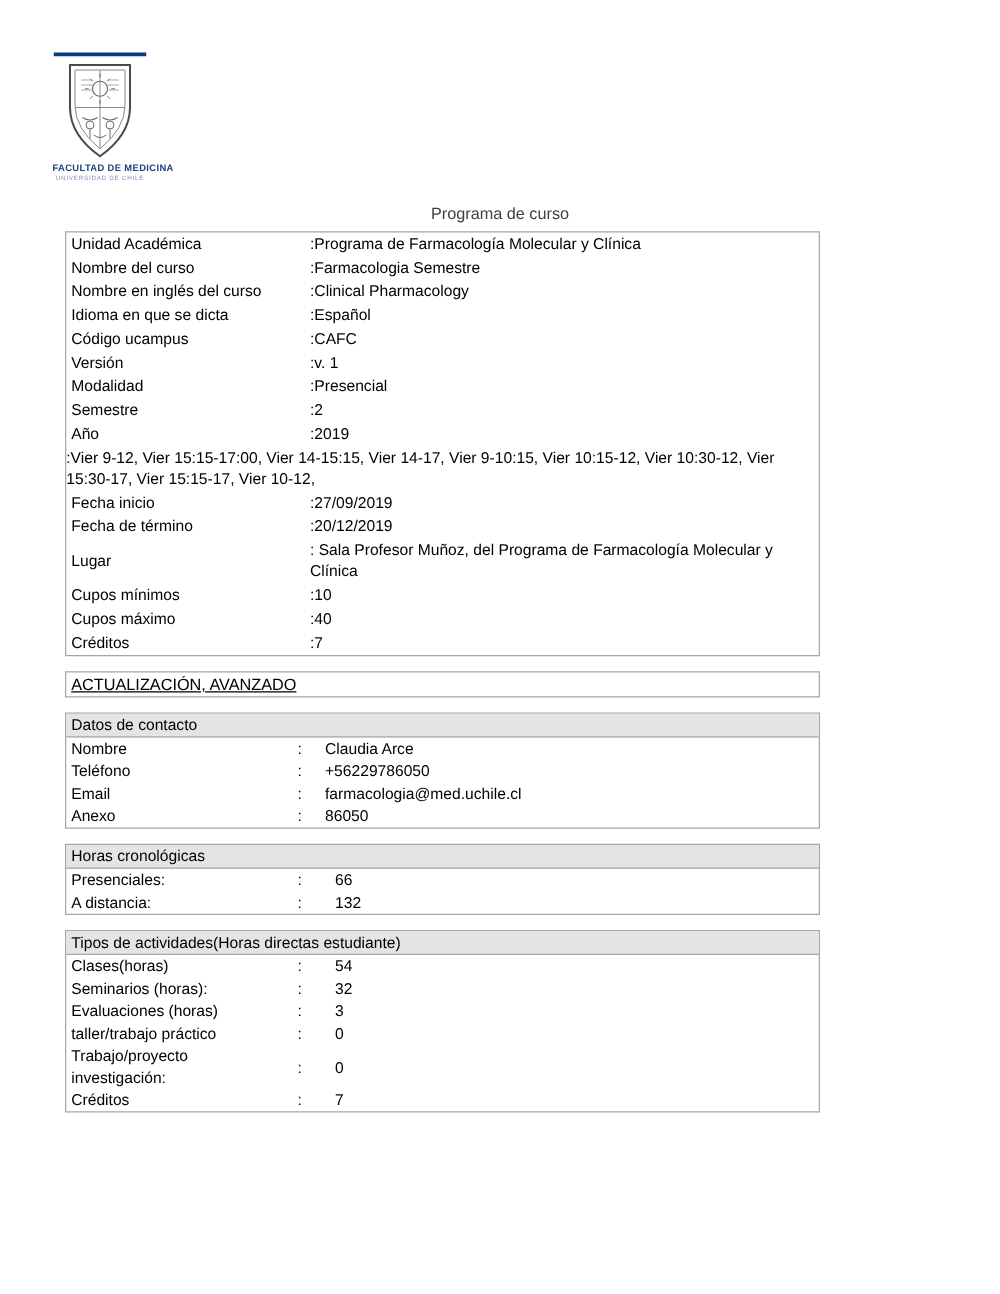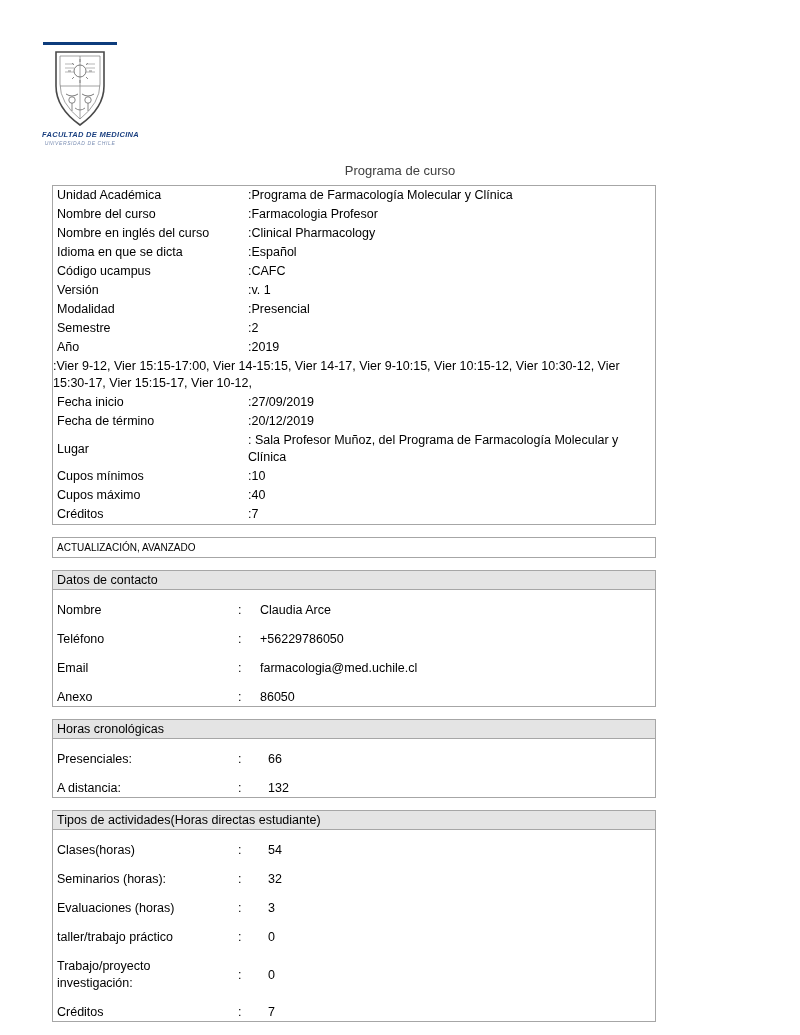--- a/index.html
+++ b/index.html
@@ -5,21 +5,21 @@
   * { margin:0; padding:0; box-sizing:border-box; }
   html,body { background:#ffffff; }
   body {
     width:800px; height:1035px;
     font-family:"Liberation Sans", sans-serif;
     color:#000; overflow:hidden;
   }
   .page { position:relative; width:800px; height:1035px; background:#fff; }
 
   
-  .logo-block { position:absolute; left:42px; top:42px; width:76px; text-align:center;font-style:italic; }
+  .logo-block { position:absolute; left:42px; top:42px; width:76px; text-align:center; }
   .logo-bar { width:74px; height:3px; background:#0d3c7c; margin:0 auto 5px auto; }
   .shield { display:block; margin:0 auto; }
   .logo-faculty { color:#1b4080; font-weight:bold; font-size:7.5px; letter-spacing:0.3px; margin-top:2px; white-space:nowrap; }
   .logo-univ { color:#7c8fb4; font-size:5px; letter-spacing:0.6px; margin-top:1px; white-space:nowrap; }
 
   
   .doc-title {
     position:absolute; top:163px; left:0; width:800px;
     text-align:center; font-size:13px; font-weight:normal; color:#404040;
   }
@@ -32,24 +32,24 @@
   .info-row { display:flex; align-items:center; }
   .info-label { width:195px; padding:1px 4px; font-size:12.5px; line-height:17px; flex-shrink:0; }
   .info-value { flex:1; padding:1px 6px 1px 0; font-size:12.5px; line-height:17px; }
 
   
   .section { margin-top:12px; border:1px solid #a6a6a6; background:#fff; }
   .section-header {
     background:#e4e4e4; border-bottom:1px solid #a6a6a6;
     padding:1px 4px; font-size:12.5px; line-height:16px;
   }
-  .section-content { padding:1px 4px; font-size:10px; line-height:17px; }
-
-  
-  .kv-row { display:flex; align-items:center; font-size:12.5px; line-height:17px; padding-top:12px; }
+  .section-content { padding:1px 4px; font-size:13px; line-height:17px;text-decoration:underline; }
+
+  
+  .kv-row { display:flex; align-items:center; font-size:12.5px; line-height:17px; padding-top:1px; }
   .kv-label { width:185px; padding-left:4px; flex-shrink:0; white-space:pre-line; }
   .kv-sep { width:18px; flex-shrink:0; }
   .kv-value { flex:1; padding-left:4px; }
   .kv-value.num { padding-left:12px; }
 </style>
 </head>
 <body>
 
 <div class="page">
 
@@ -76,21 +76,21 @@
 
   <div class="content">
 
     <div class="info-table">
       <div class="info-row">
         <div class="info-label">Unidad Académica</div>
         <div class="info-value">:Programa de Farmacología Molecular y Clínica</div>
       </div>
       <div class="info-row">
         <div class="info-label">Nombre del curso</div>
-        <div class="info-value">:Farmacologia Profesor</div>
+        <div class="info-value">:Farmacologia Semestre</div>
       </div>
       <div class="info-row">
         <div class="info-label">Nombre en inglés del curso</div>
         <div class="info-value">:Clinical Pharmacology</div>
       </div>
       <div class="info-row">
         <div class="info-label">Idioma en que se dicta</div>
         <div class="info-value">:Español</div>
       </div>
       <div class="info-row">

